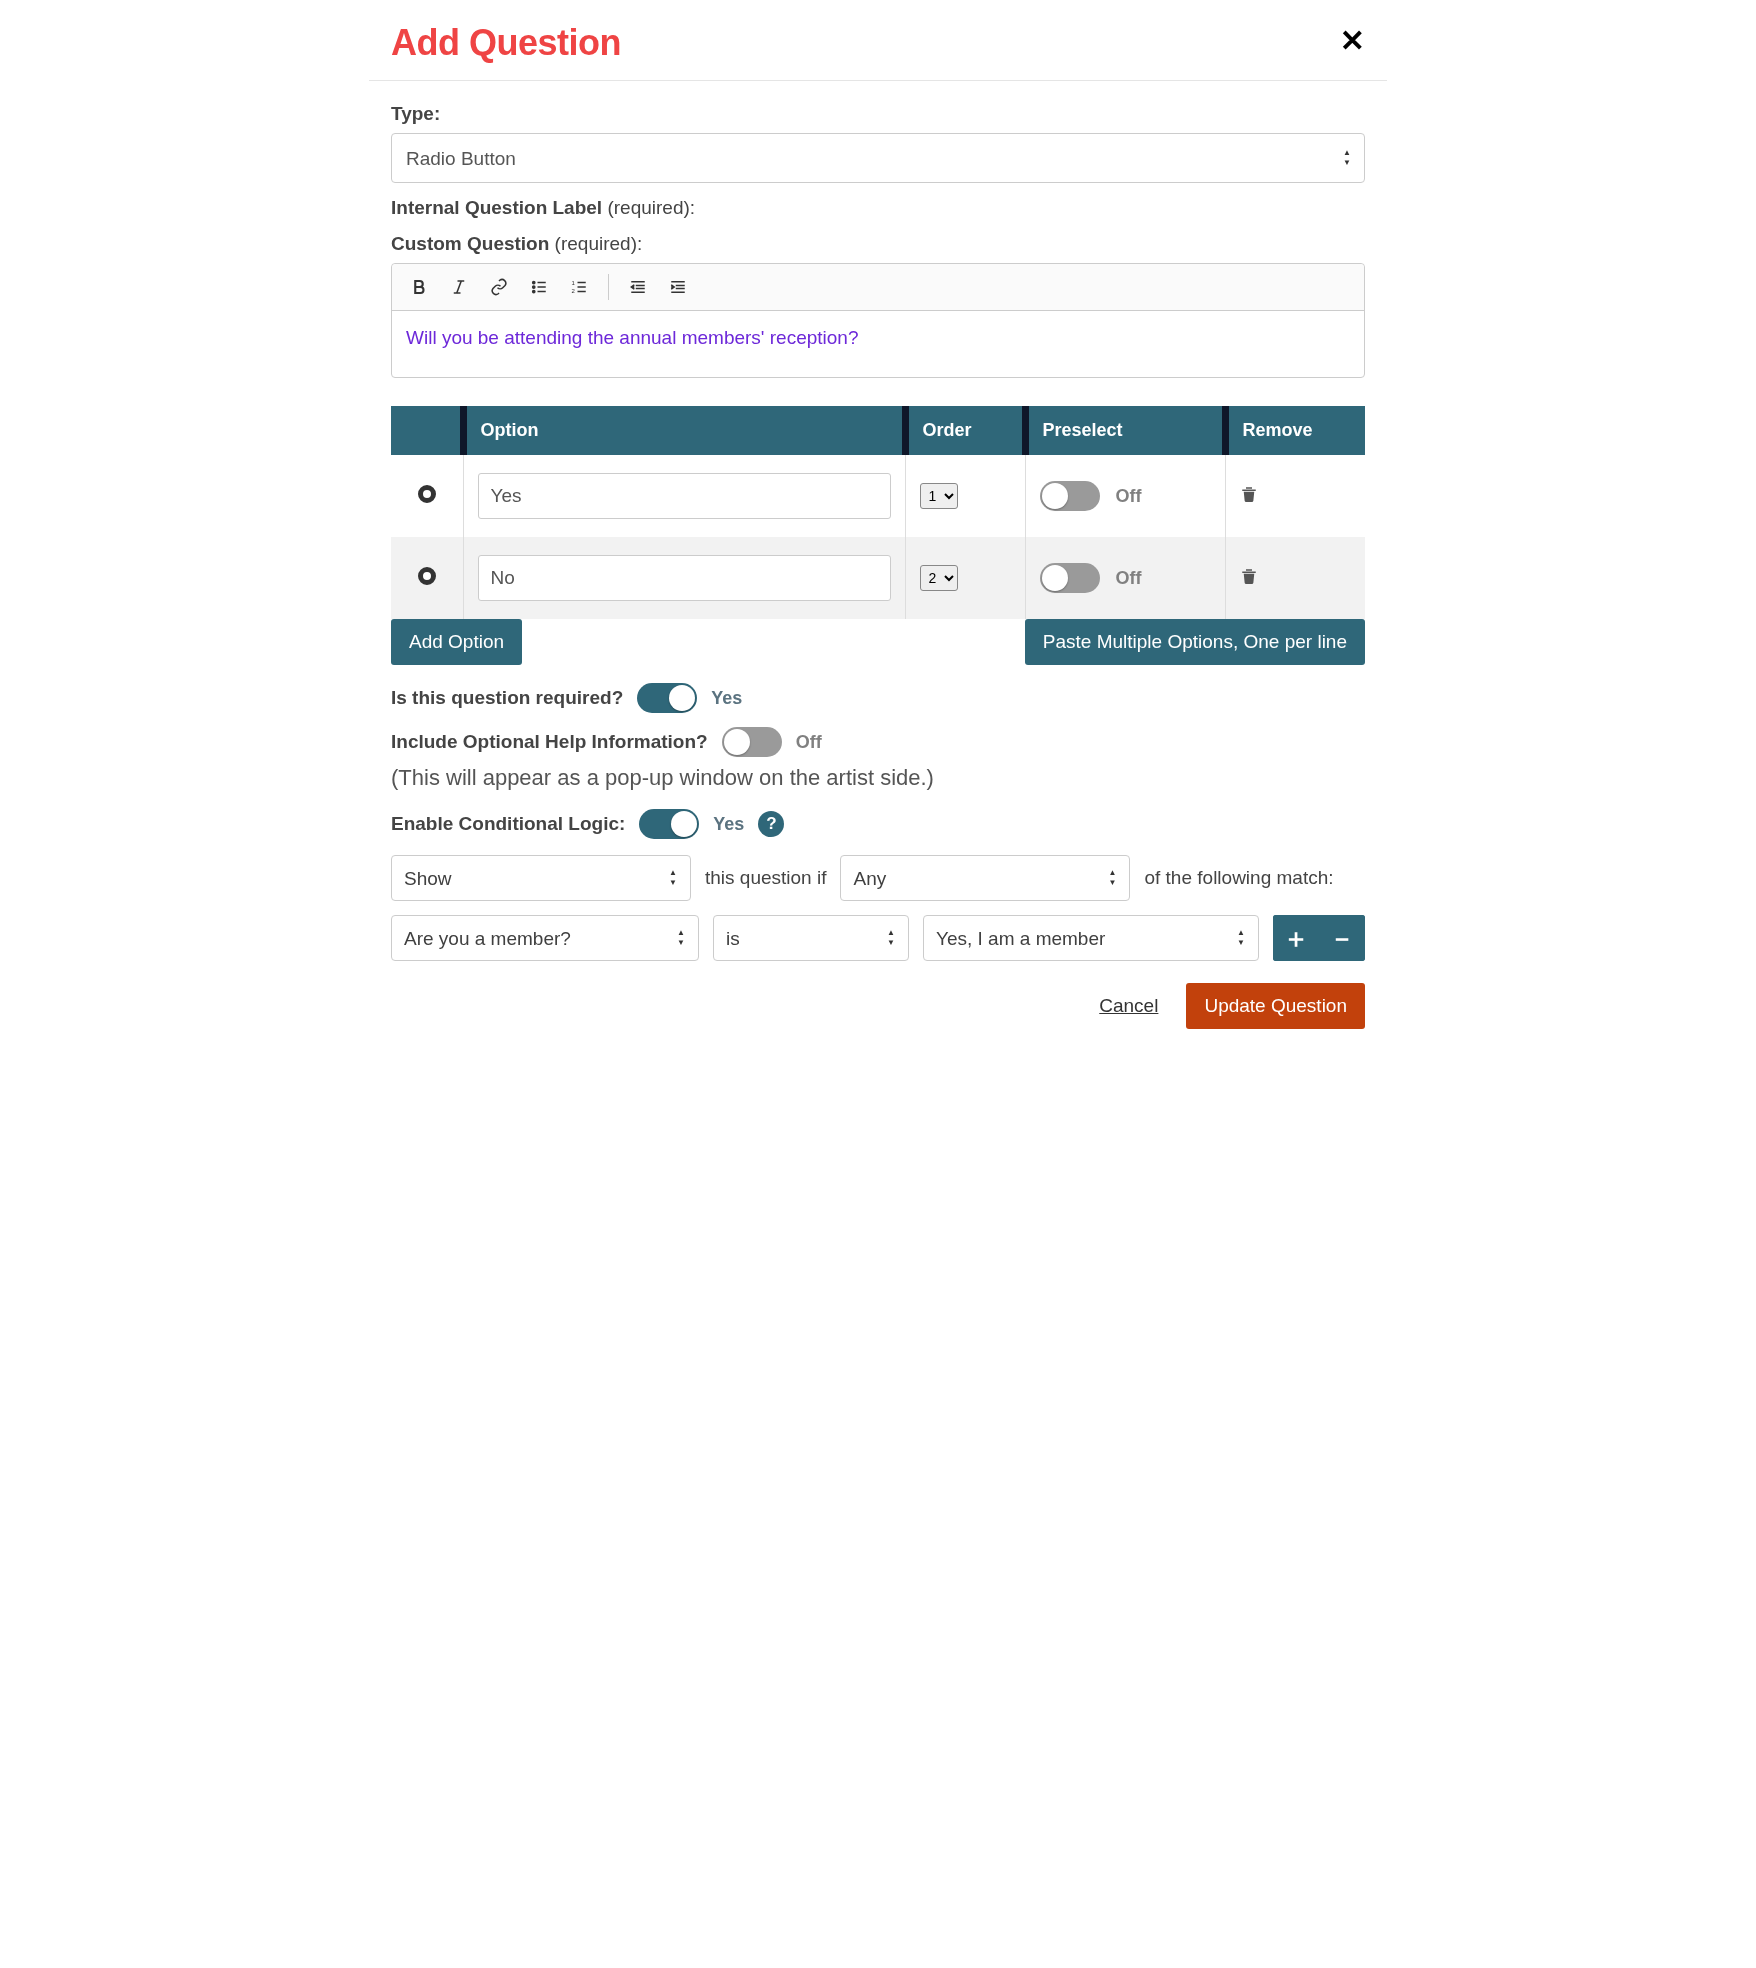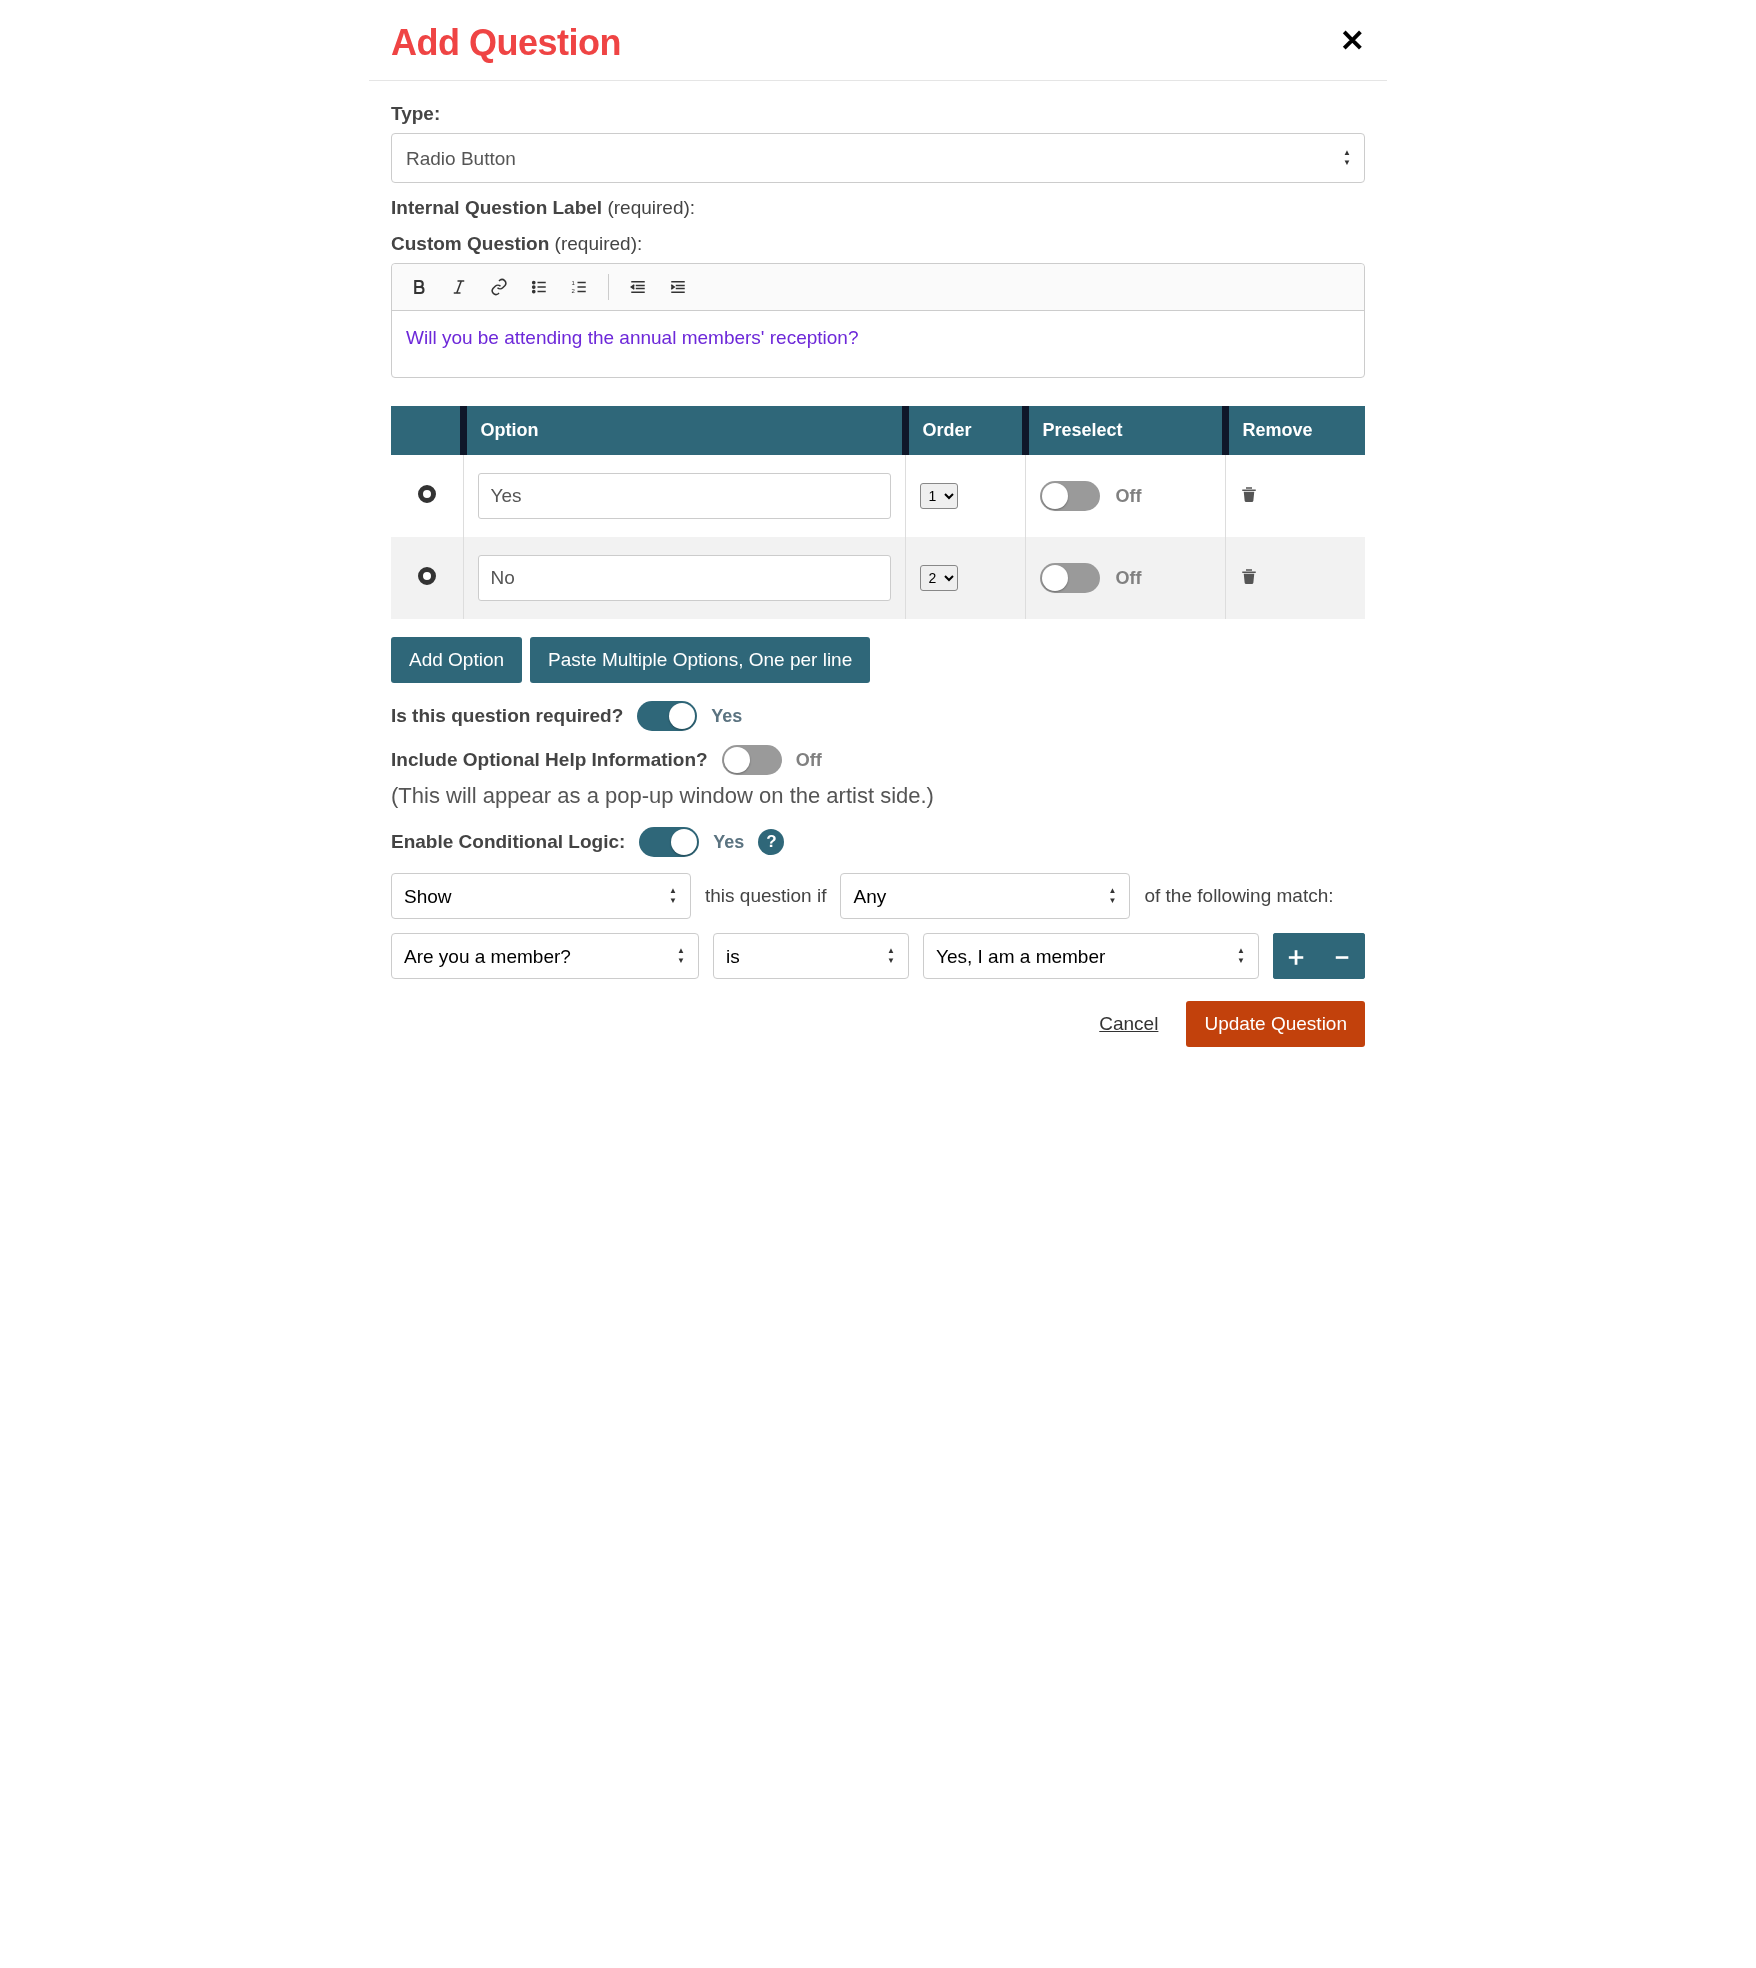--- a/index.html
+++ b/index.html
@@ -205,21 +205,21 @@
     display:inline-block;
     border:none;
     border-radius:3px;
     font-size:19px;
     padding:12px 18px;
     cursor:pointer;
     color:#fff;
   }
   .btn-primary { background:#2f6779; }
   .btn-success { background:#c2410c; }
-  .btn-row { display:flex; gap:8px; justify-content:flex-start; margin-top:18px; }
+  .btn-row { display:flex; gap:16px; justify-content:space-between; }
 
   .section-row {
     display:flex;
     align-items:center;
     gap:14px;
     margin-top:18px;
   }
   .section-label {
     font-size:19px;
     font-weight:700;
@@ -253,21 +253,21 @@
   .logic-select-wrap{
     position:relative;
     flex-shrink:0;
   }
   .logic-select {
     height:46px;
     border:1px solid #ccc;
     border-radius:4px;
     background:#fff;
     font-size:19px;
-    color:#000000;
+    color:#404040;
     padding:0 34px 0 12px;
     appearance:none;
     -webkit-appearance:none;
   }
   .logic-text { white-space:nowrap; }
 
   .logic-row2 {
     display:flex;
     align-items:stretch;
     gap:14px;

